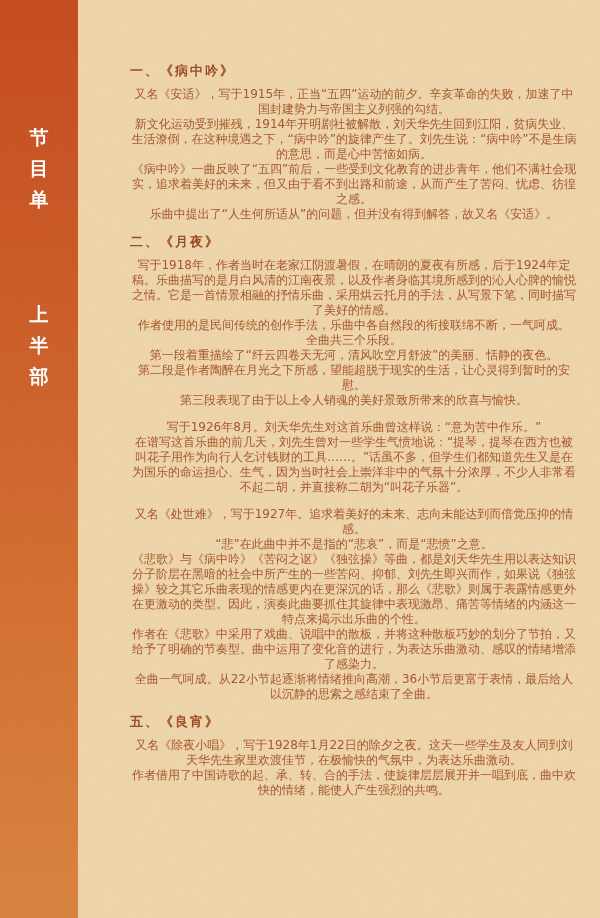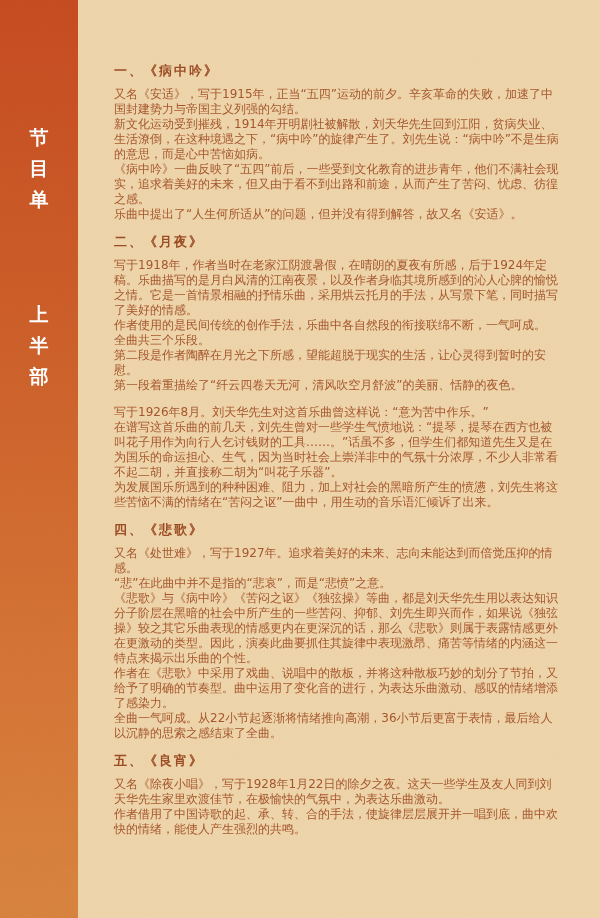--- a/index.html
+++ b/index.html
@@ -32,41 +32,41 @@
     color: #ffffff;
     font-size: 19px;
     font-weight: 600;
     line-height: 1;
     text-align: center;
   }
   .sidebar-group.top { top: 128px; }
   .sidebar-group.bottom { top: 305px; }
   .content {
     position: absolute;
-    left: 62px; top: 0;
+    left: 78px; top: 0;
     width: 522px; height: 918px;
     box-sizing: border-box;
     padding: 63px 22px 0 52px;
     color: #a5552b;
   }
   .section { margin: 0 0 12px 0; }
   .section-heading {
     margin: 0 0 8px 0;
     font-size: 13px;
     font-weight: bold;
     color: #9c4b23;
     line-height: 16px;
     letter-spacing: 2px;
   }
   .section-body p {
     margin: 0;
     font-size: 12px;
     line-height: 15px;
     color: #a5552b;
-    text-align: left;
+    text-align: center;
     word-break: break-all;
   }
   .noise {
     position: absolute;
     inset: 0;
     width: 100%;
     height: 100%;
     pointer-events: none;
     opacity: 0.5;
   }
@@ -100,35 +100,34 @@
         <p>乐曲中提出了“人生何所适从”的问题，但并没有得到解答，故又名《安适》。</p>
       </div>
     </div>
 
     <div class="section">
       <h2 class="section-heading">二、《月夜》</h2>
       <div class="section-body">
         <p>写于1918年，作者当时在老家江阴渡暑假，在晴朗的夏夜有所感，后于1924年定稿。乐曲描写的是月白风清的江南夜景，以及作者身临其境所感到的沁人心脾的愉悦之情。它是一首情景相融的抒情乐曲，采用烘云托月的手法，从写景下笔，同时描写了美好的情感。</p>
         <p>作者使用的是民间传统的创作手法，乐曲中各自然段的衔接联绵不断，一气呵成。</p>
         <p>全曲共三个乐段。</p>
+        <p>第一段着重描绘了“纤云四卷天无河，清风吹空月舒波”的美丽、恬静的夜色。</p>
         <p>第二段是作者陶醉在月光之下所感，望能超脱于现实的生活，让心灵得到暂时的安慰。</p>
-        <p>第一段着重描绘了“纤云四卷天无河，清风吹空月舒波”的美丽、恬静的夜色。</p>
+        <p>第三段表现了由于以上令人销魂的美好景致所带来的欣喜与愉快。</p>
       </div>
     </div>
 
     <div class="section">
       <div class="section-body">
         <p>写于1926年8月。刘天华先生对这首乐曲曾这样说：“意为苦中作乐。”</p>
         <p>在谱写这首乐曲的前几天，刘先生曾对一些学生气愤地说：“提琴，提琴在西方也被叫花子用作为向行人乞讨钱财的工具……。”话虽不多，但学生们都知道先生又是在为国乐的命运担心、生气，因为当时社会上崇洋非中的气氛十分浓厚，不少人非常看不起二胡，并直接称二胡为“叫花子乐器”。</p>
-        <p>为发展国乐所遇到的种种困难、阻力，加上对社会的黑暗所产生的愤懑，刘先生将这些苦恼不满的情绪在“苦闷之讴”一曲中，用生动的音乐语汇倾诉了出来。</p>
       </div>
     </div>
 
     <div class="section">
-      <h2 class="section-heading">四、《悲歌》</h2>
       <div class="section-body">
         <p>又名《处世难》，写于1927年。追求着美好的未来、志向未能达到而倍觉压抑的情感。</p>
         <p>“悲”在此曲中并不是指的“悲哀”，而是“悲愤”之意。</p>
         <p>《悲歌》与《病中吟》《苦闷之讴》《独弦操》等曲，都是刘天华先生用以表达知识分子阶层在黑暗的社会中所产生的一些苦闷、抑郁、刘先生即兴而作，如果说《独弦操》较之其它乐曲表现的情感更内在更深沉的话，那么《悲歌》则属于表露情感更外在更激动的类型。因此，演奏此曲要抓住其旋律中表现激昂、痛苦等情绪的内涵这一特点来揭示出乐曲的个性。</p>
         <p>作者在《悲歌》中采用了戏曲、说唱中的散板，并将这种散板巧妙的划分了节拍，又给予了明确的节奏型。曲中运用了变化音的进行，为表达乐曲激动、感叹的情绪增添了感染力。</p>
         <p>全曲一气呵成。从22小节起逐渐将情绪推向高潮，36小节后更富于表情，最后给人以沉静的思索之感结束了全曲。</p>
       </div>
     </div>
 
     <div class="section">

